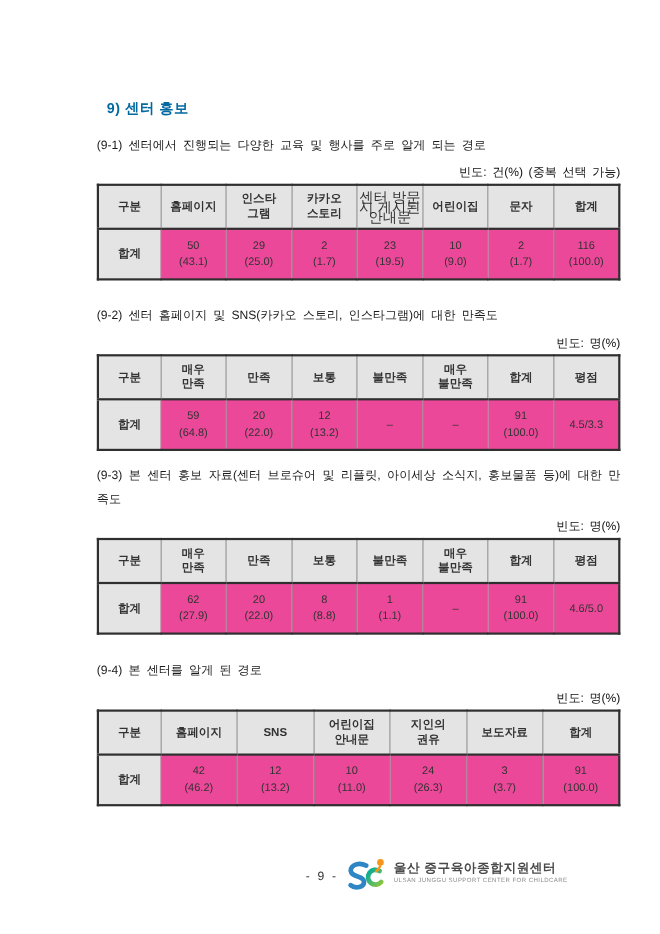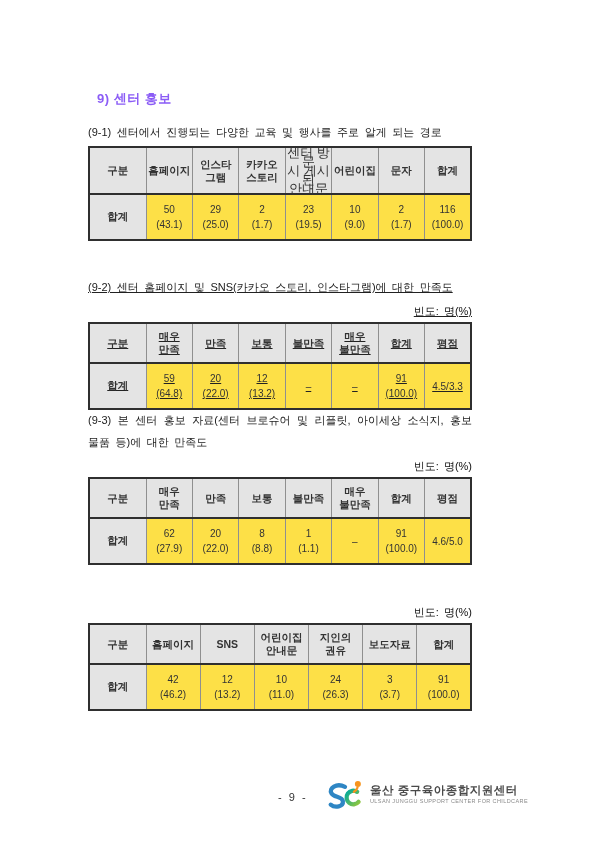--- a/index.html
+++ b/index.html
@@ -2,26 +2,26 @@
 <html><head>
 <meta charset="utf-8">
 <style>
   html,body { margin:0; padding:0; background:#ffffff; }
   .page {
     position:relative; width:600px; height:849px; background:#ffffff;
     font-family:"Liberation Sans", sans-serif; color:#222; overflow:hidden;
   }
   .heading {
     position:absolute; top:90px; left:97px;
-    font-size:13px; font-weight:bold; color:#8b5cf6; letter-spacing:0.5px;
-  }
-  .section { position:absolute; left:88px; width:384px; }
+    font-size:13px; font-weight:bold; color:#0369a1; letter-spacing:0.5px;
+  }
+  .section { position:absolute; left:88px; width:476px; }
   .sec-1 { top:121px; }
-  .sec-2 { top:276px;text-decoration:underline; }
-  .sec-3 { top:409px; }
+  .sec-2 { top:276px; }
+  .sec-3 { top:421px; }
   .sec-4 { top:599px; }
   .sec-label {
     font-size:11px; line-height:22px; color:#1a1a1a;
     word-spacing:2.5px; text-align:justify;
   }
   .sec-note {
     margin-top:6px; font-size:11px; color:#111; text-align:right; word-spacing:2px;
   }
   .tbl-wrap { margin-top:3px; }
   table.dt {
@@ -34,29 +34,29 @@
   }
   table.dt thead th {
     background:#e4e4e4; font-weight:bold; font-size:10.5px; line-height:13px;
     height:38px; border-bottom:2px solid #2f2f2f;
   }
   table.dt thead th.small { font-size:13px; line-height:9px; font-weight:normal; }
   table.dt tbody th {
     background:#e4e4e4; font-weight:bold; font-size:10.5px; height:44px;
   }
   table.dt tbody td {
-    background:#fde047; font-size:10px; line-height:15px; height:44px;
+    background:#ec4899; font-size:10px; line-height:15px; height:44px;
   }
   .footer { position:absolute; top:776px; left:0; width:600px; height:45px; }
   .page-number {
     position:absolute; left:278px; top:15px; font-size:11px; color:#333;
     letter-spacing:2px;
   }
   .logo-group {
-    position:absolute; right:72px; top:2px; display:flex; align-items:center; gap:5px;
+    position:absolute; right:84px; top:2px; display:flex; align-items:center; gap:5px;
   }
   .logo-icon { width:40px; height:32px; flex:0 0 auto; }
   .logo-text { display:flex; flex-direction:column; align-items:flex-start; }
   .org-ko {
     font-size:11.5px; font-weight:bold; color:#4a4a4a; letter-spacing:0.5px;
     line-height:14px; white-space:nowrap;
   }
   .org-en {
     font-size:5.5px; color:#8a8a8a; letter-spacing:0.4px; line-height:8px;
     white-space:nowrap;
@@ -64,20 +64,21 @@
 </style>
 </head>
 <body>
 
 <div class="page">
 
   <div class="heading">9) 센터 홍보</div>
 
   <div class="section sec-1">
     <div class="sec-label">(9-1) 센터에서 진행되는 다양한 교육 및 행사를 주로 알게 되는 경로</div>
+    <div class="sec-note">빈도: 건(%) (중복 선택 가능)</div>
     <div class="tbl-wrap">
         <table class="dt">
           <colgroup>
             <col style="width: 57px;">
             <col>
             <col>
             <col>
             <col>
             <col>
             <col>
@@ -305,20 +306,21 @@
               <td>
                 <div>4.6/5.0</div>
               </td>
             </tr>
           </tbody>
         </table>
       </div>
   </div>
 
   <div class="section sec-4">
+    <div class="sec-label">(9-4) 본 센터를 알게 된 경로</div>
     <div class="sec-note">빈도: 명(%)</div>
     <div class="tbl-wrap">
         <table class="dt">
           <colgroup>
             <col style="width: 57px;">
             <col>
             <col>
             <col>
             <col>
             <col>

